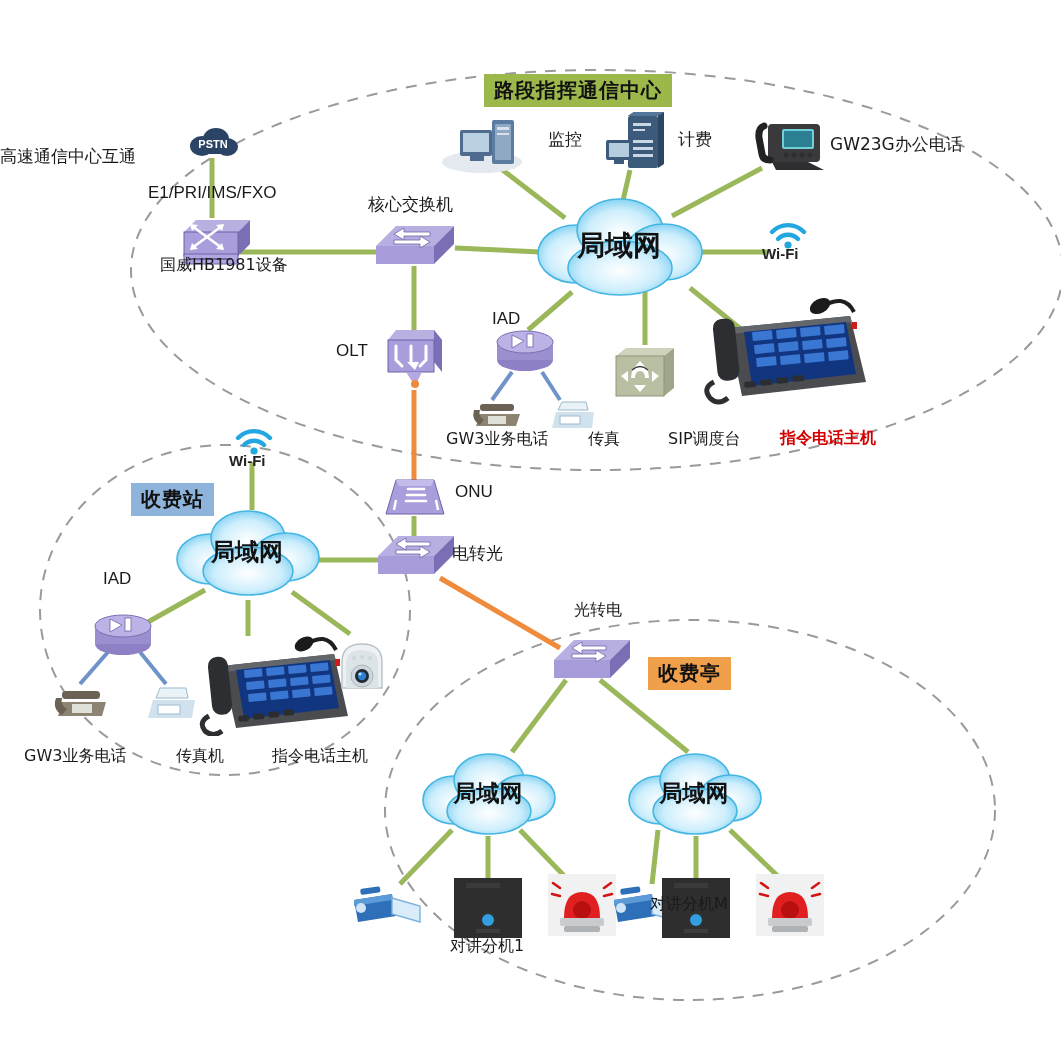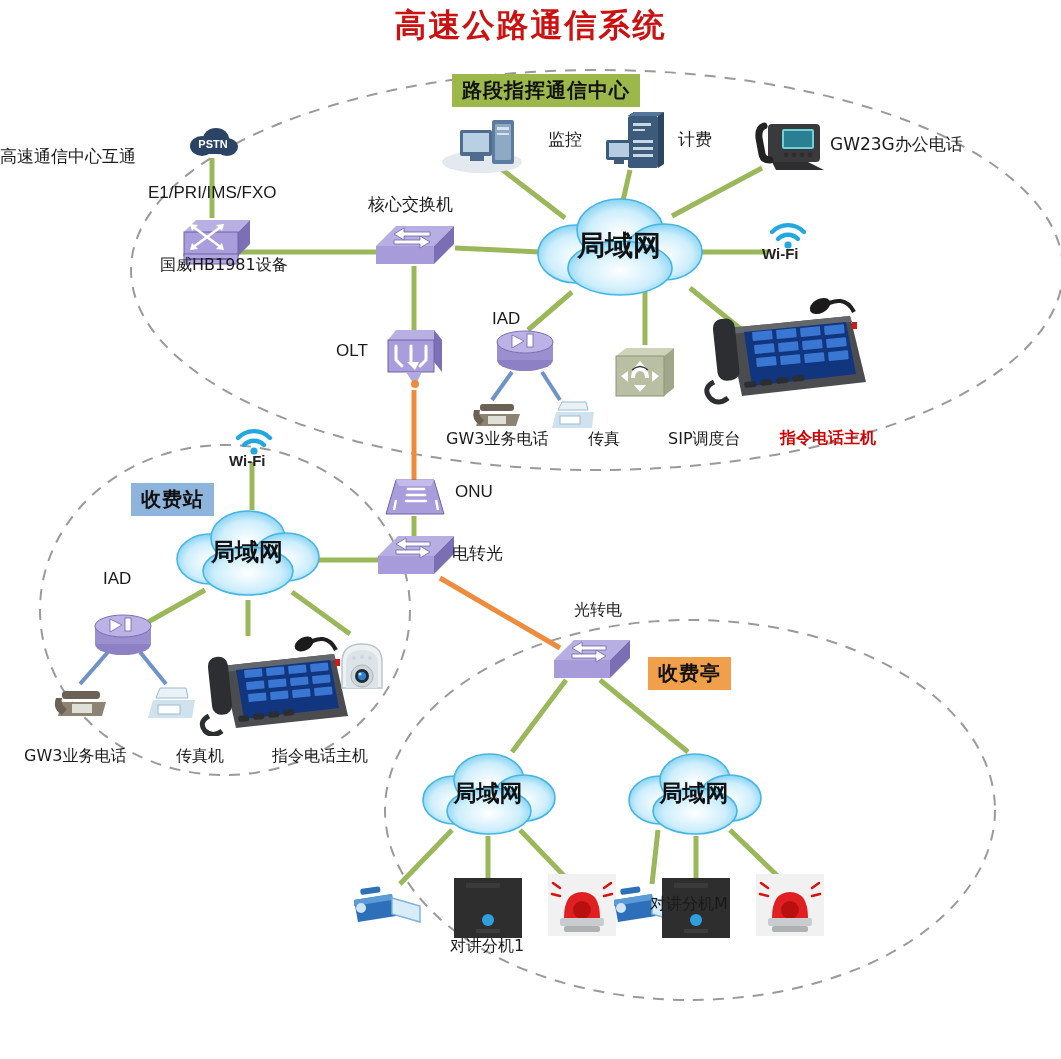--- a/index.html
+++ b/index.html
@@ -20,21 +20,21 @@
     position:absolute;left:0;top:4px;width:1061px;text-align:center;
     font-family:"DejaVu Sans","Liberation Sans",sans-serif;
     font-size:32px;font-weight:bold;color:#cc1111;letter-spacing:2px;
   }
 
   
   .banner{
     position:absolute;padding:3px 10px;font-size:20px;font-weight:bold;color:#111;
     font-family:"DejaVu Sans","Liberation Sans",sans-serif;letter-spacing:1px;
   }
-  .banner.green{background:#9cb84b;}
+  .banner.green{background:#9cb84b;margin-left:32px;}
   .banner.blue{background:#8fb4dc;}
   .banner.orange{background:#f0a04b;}
 
   
   .cloud{position:absolute;display:flex;align-items:center;justify-content:center;}
   .cloud .ctext{
     position:relative;z-index:3;font-family:"DejaVu Sans","Liberation Sans",sans-serif;
     font-weight:bold;color:#111;
   }
   .cloud svg{position:absolute;left:0;top:0;}
@@ -43,21 +43,20 @@
   .cn{font-family:"DejaVu Sans","Liberation Sans",sans-serif;}
   .red{color:#d40000;font-weight:bold;}
   
   .wifi-label{font-size:15px;font-weight:bold;color:#222;font-family:"Liberation Sans",sans-serif;}
 </style>
 </head>
 <body>
 
 <div id="stage">
 
-  <div id="title">高速公路通信系统</div>
 
   <svg class="layer" viewBox="0 0 1061 1059">
 
     <ellipse cx="597" cy="270" rx="466" ry="200" fill="none" stroke="#9a9a9a" stroke-width="2" stroke-dasharray="11,9"></ellipse>
     <ellipse cx="225" cy="610" rx="185" ry="165" fill="none" stroke="#9a9a9a" stroke-width="2" stroke-dasharray="11,9"></ellipse>
     <ellipse cx="690" cy="810" rx="305" ry="190" fill="none" stroke="#9a9a9a" stroke-width="2" stroke-dasharray="11,9"></ellipse>
 
     <g stroke="#9ab75a" stroke-width="5" fill="none">
 
       <line x1="212" y1="158" x2="212" y2="218"></line>

